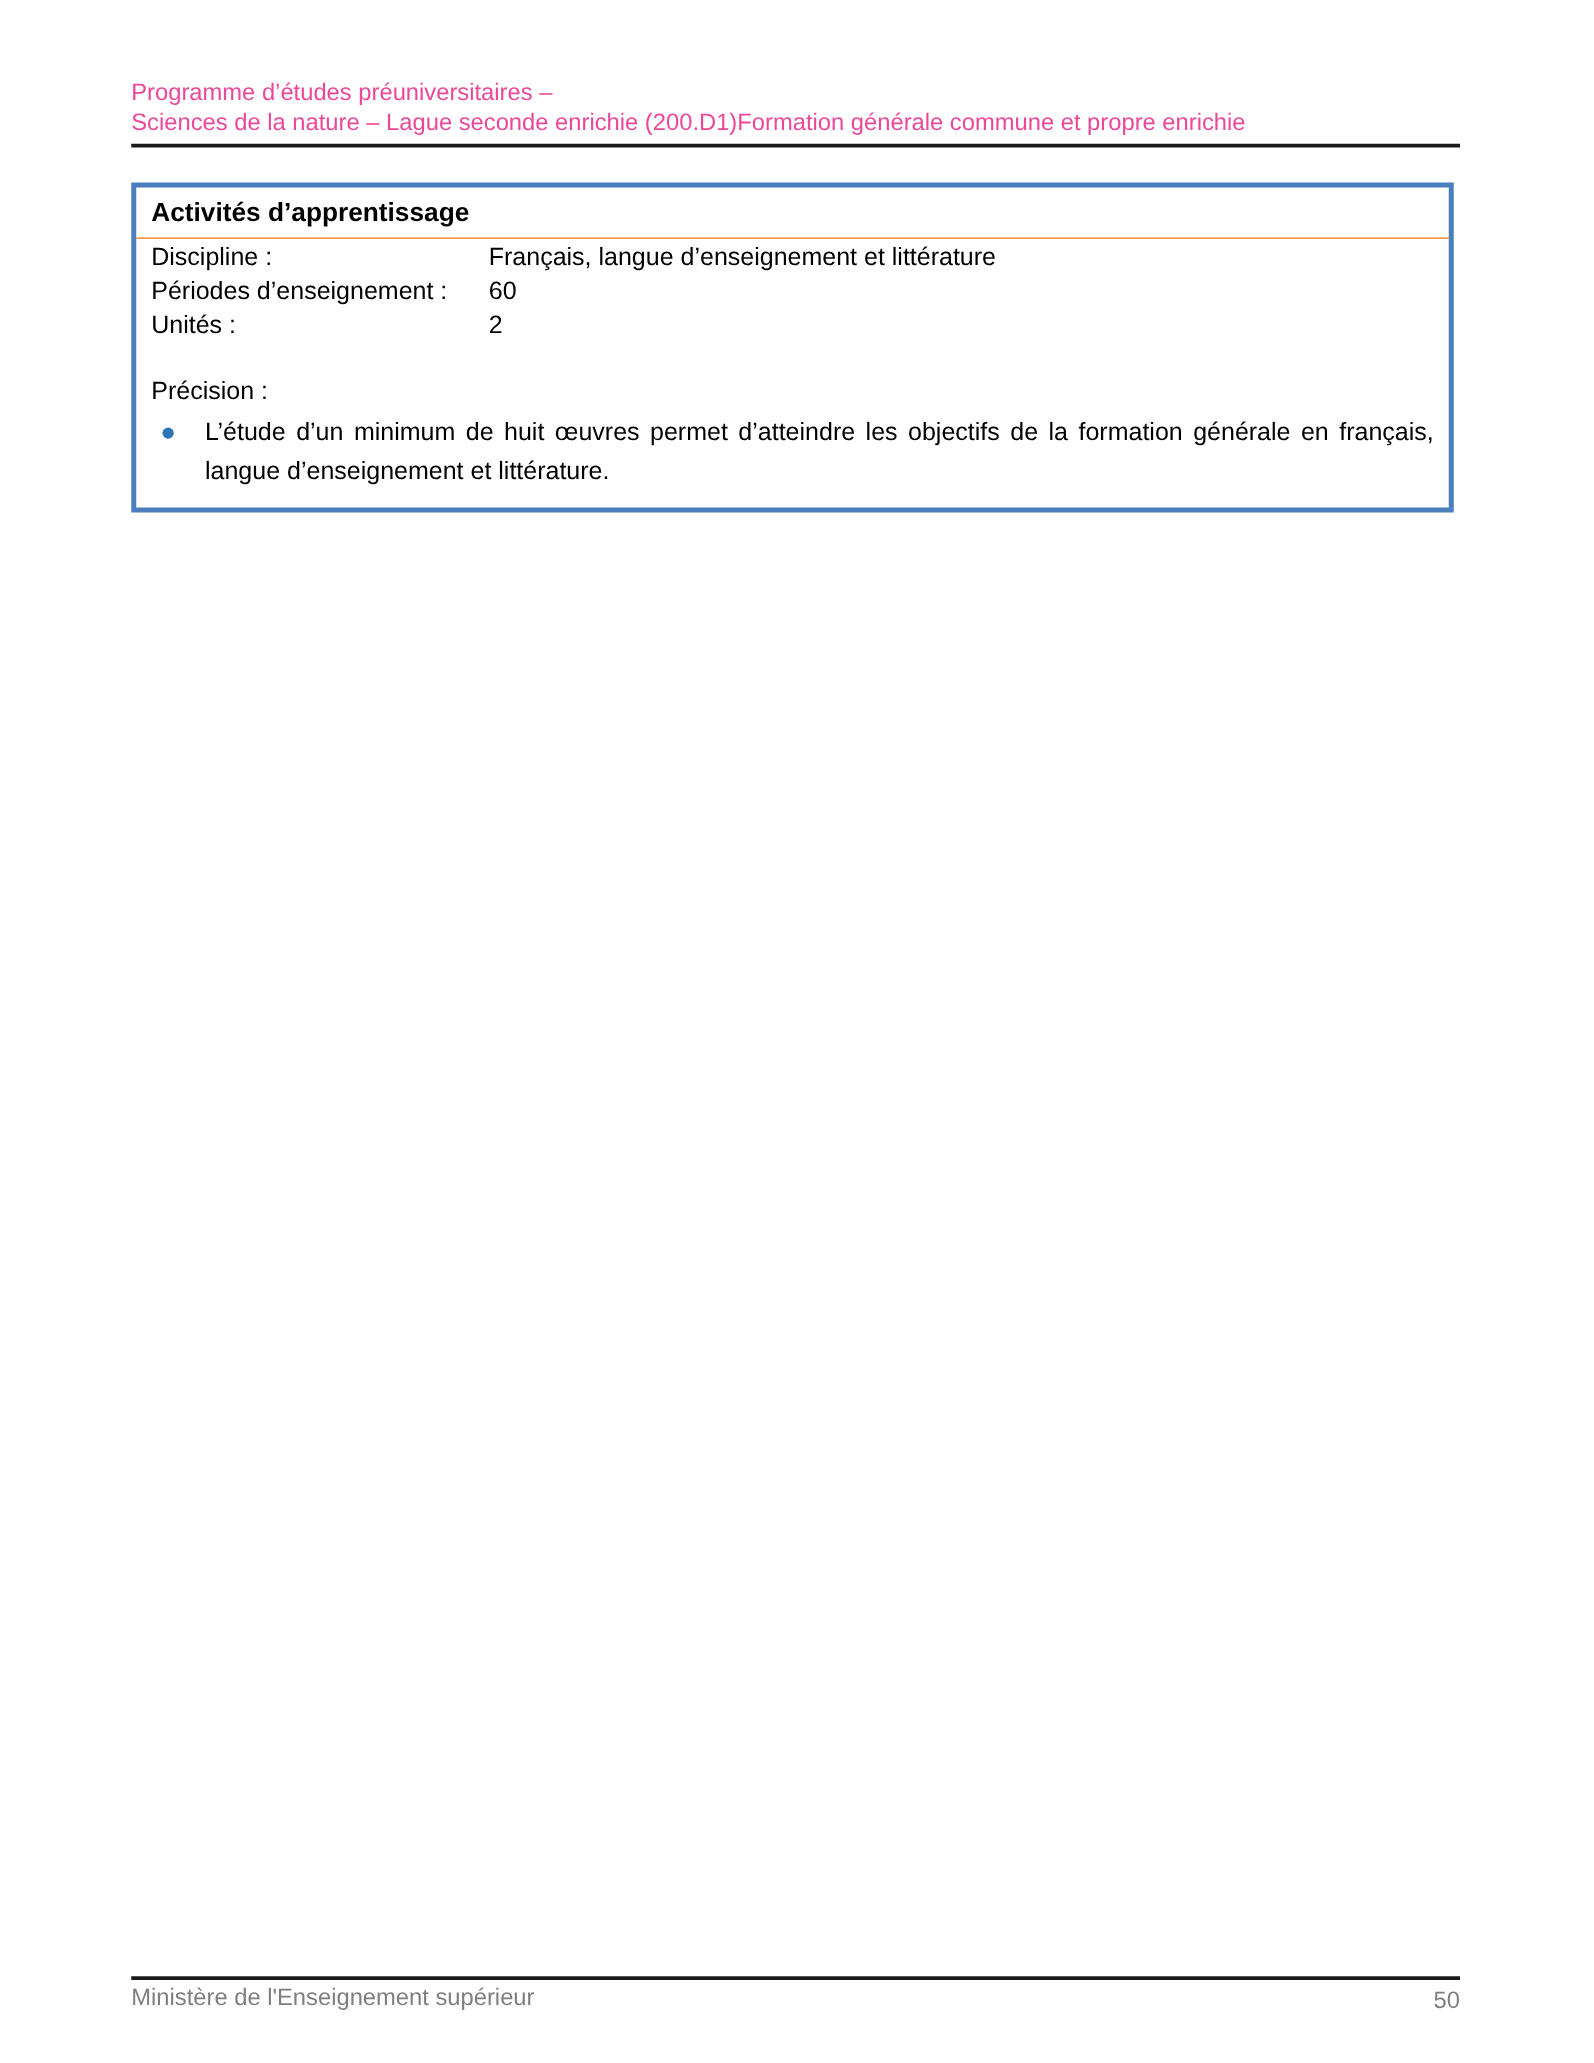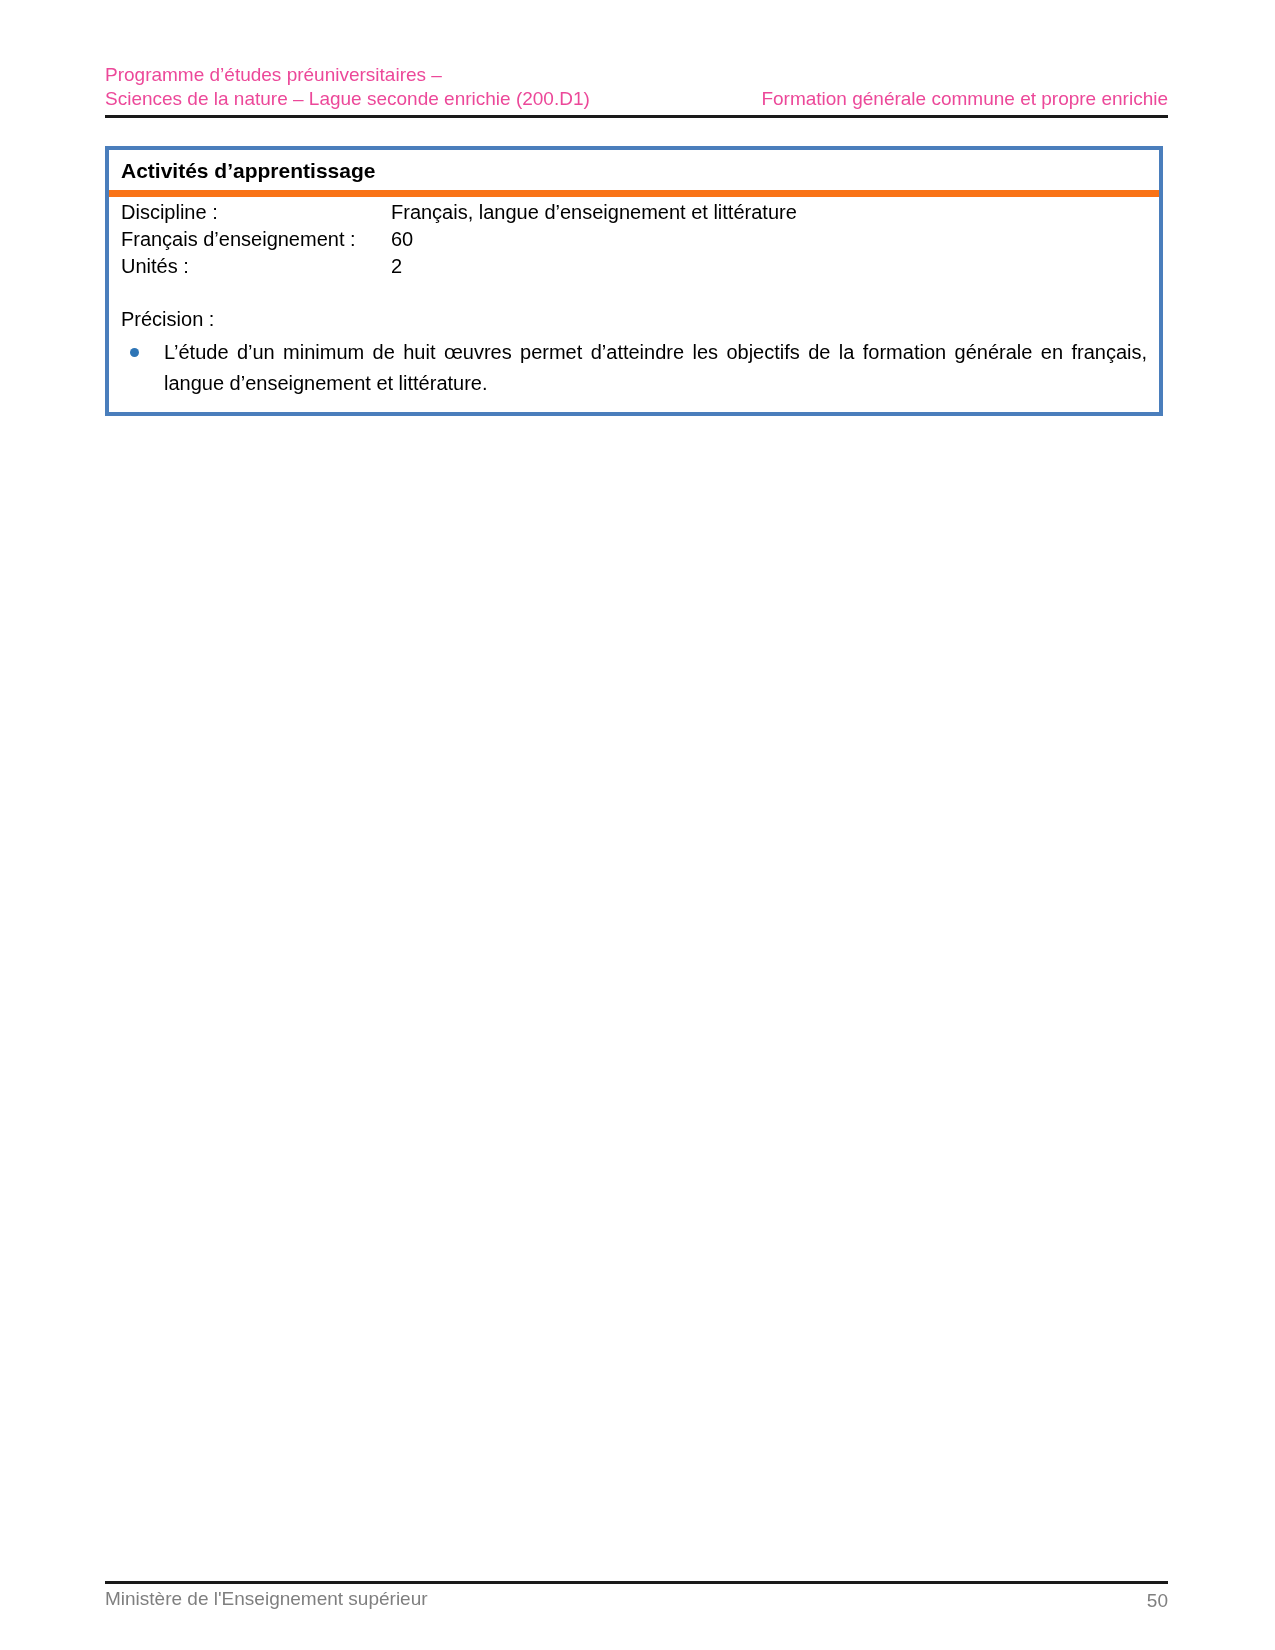--- a/index.html
+++ b/index.html
@@ -24,40 +24,39 @@
     top: 63px;
     width: 1063px;
     font-size: 19px;
     line-height: 24px;
     color: #ec4899;
     border-bottom: 3px solid #1a1a1a;
     padding-bottom: 4px;
   }
   .header-line2 {
     display: flex;
-    justify-content: space-between;
     align-items: baseline;
   }
 
   
   .activities-box {
     position: absolute;
     left: 105px;
     top: 146px;
     width: 1058px;
     box-sizing: border-box;
     border: 4px solid #4a7ebc;
     background: #ffffff;
   }
   .box-title {
     font-size: 21px;
     font-weight: bold;
     line-height: 25px;
     padding: 8px 12px 7px 12px;
-    border-bottom: 7px solid #f97316;
+    border-bottom: 1px solid #f97316;
   }
   .box-body {
     padding: 1px 12px 13px 12px;
     font-size: 20px;
   }
   .field-row {
     display: flex;
     margin-top: 2px;
     line-height: 25px;
   }
@@ -128,21 +127,21 @@
     <div class="box-title">Activités d’apprentissage</div>
 
     <div class="box-body">
 
       <div class="field-row">
         <span class="field-label">Discipline :</span>
         <span class="field-value">Français, langue d’enseignement et littérature</span>
       </div>
 
       <div class="field-row">
-        <span class="field-label">Français d’enseignement :</span>
+        <span class="field-label">Périodes d’enseignement :</span>
         <span class="field-value">60</span>
       </div>
 
       <div class="field-row">
         <span class="field-label">Unités :</span>
         <span class="field-value">2</span>
       </div>
 
       <div class="precision-row">Précision :</div>
 

